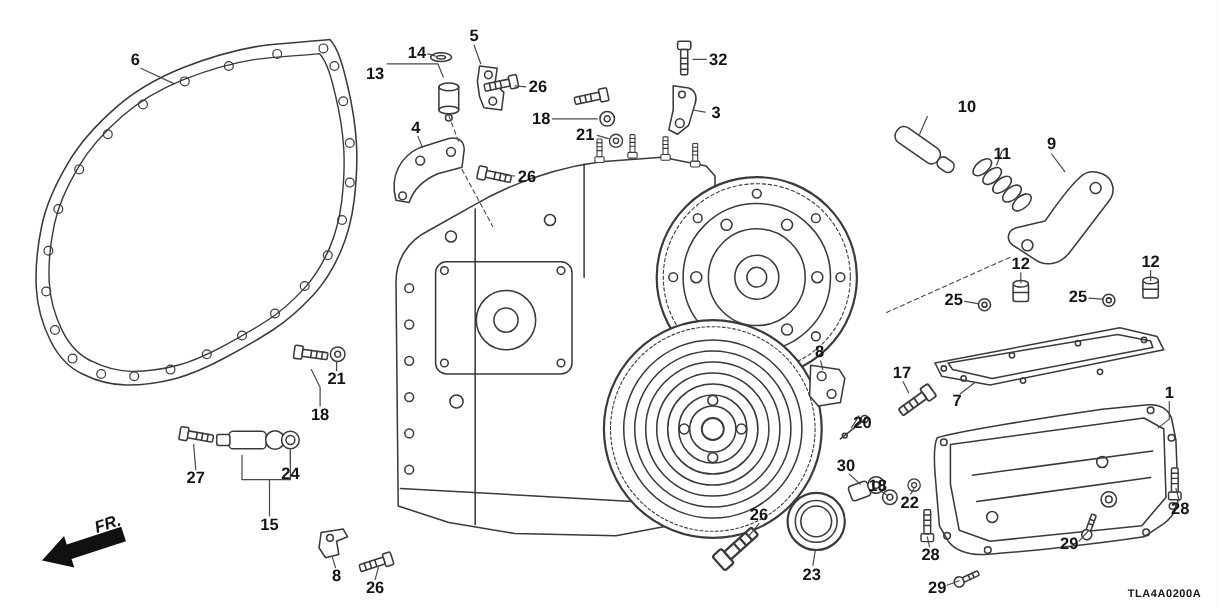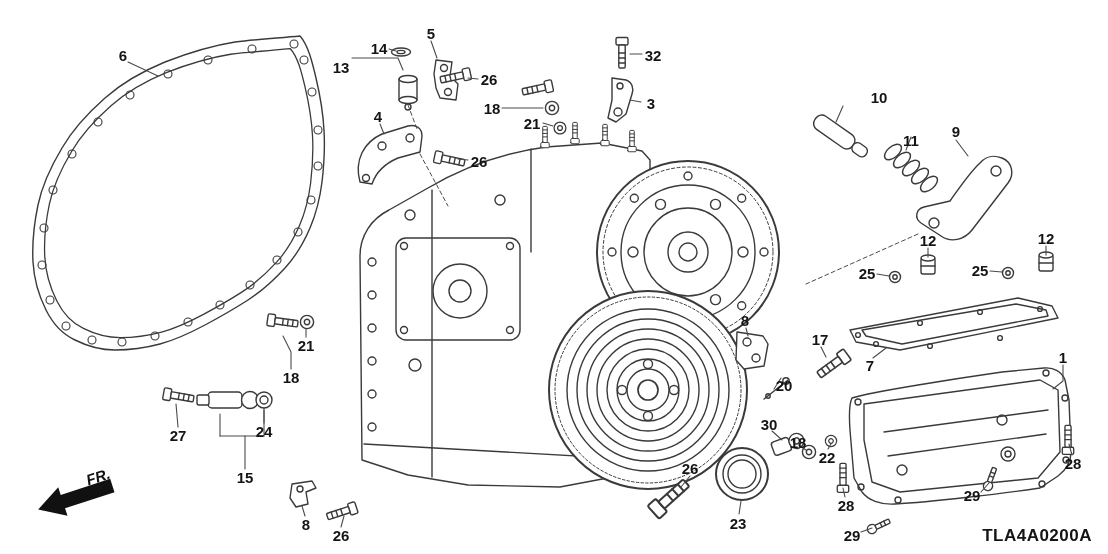--- a/index.html
+++ b/index.html
@@ -17,21 +17,21 @@
   .callout {
     position:absolute; transform:translate(-50%,-50%);
     font-size:15px; font-weight:700; color:#141414; white-space:nowrap;
   }
   .fr-label {
     position:absolute; left:86px; top:468px; transform:rotate(-18deg);
     font-size:15px; font-weight:700; font-style:italic; color:#111;
   }
   .diagram-code {
     position:absolute; right:16px; bottom:8px;
-    font-size:17px; font-weight:700; letter-spacing:.5px; color:#141414;
+    font-size:10px; font-weight:700; letter-spacing:.5px; color:#141414;
   }
 </style>
 </head>
 <body>
 
 <div class="stage">
 
 <svg width="1108" height="554" viewBox="0 0 1108 554" xmlns="http://www.w3.org/2000/svg">
   <defs>
     <g id="bolt">

